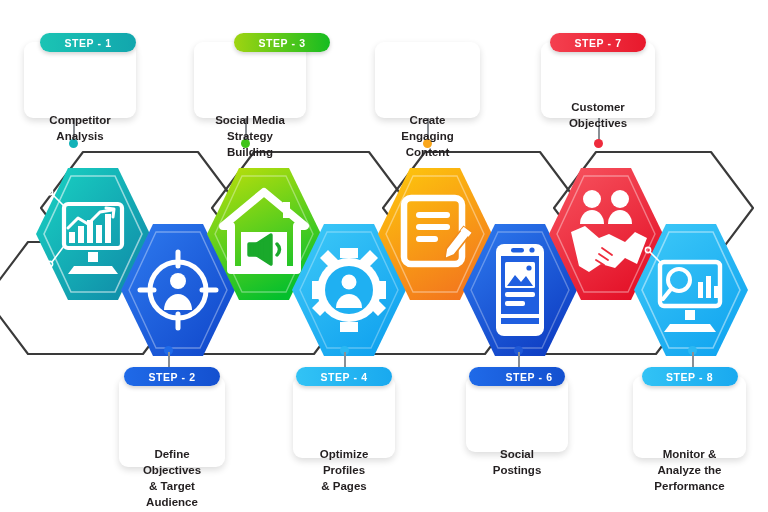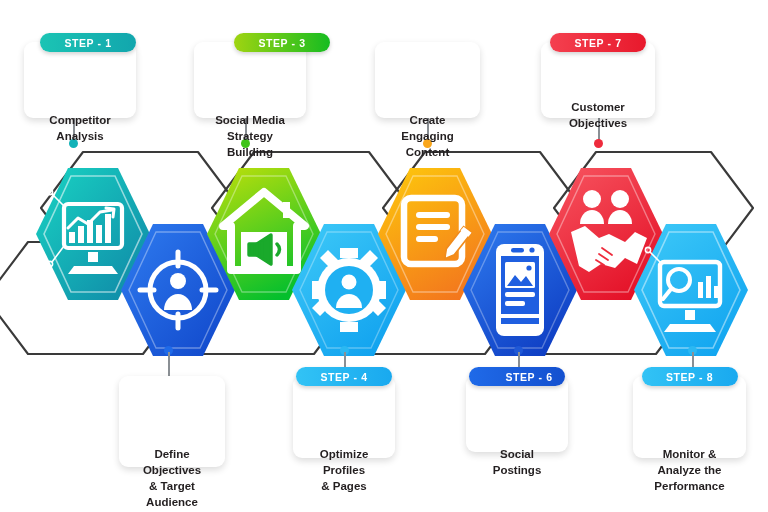--- a/index.html
+++ b/index.html
@@ -341,20 +341,21 @@
 Content</div>
   </div>
 
   <div class="card top" style="left:541px;top:42px;width:114px;height:76px;justify-content:center;">
     <div class="badge" style="background:linear-gradient(90deg,#f4404f,#e8192c);width:96px;min-width:96px;">STEP - 7</div>
     <div class="card-text">Customer
 Objectives</div>
   </div>
 
   <div class="card bottom" style="left:119px;top:376px;width:106px;height:91px;">
+    <div class="badge" style="background:linear-gradient(90deg,#1f6ae8,#1450cf);width:96px;min-width:96px;">STEP - 2</div>
     <div class="card-text">Define
 Objectives
 &amp; Target
 Audience</div>
   </div>
 
   <div class="card bottom" style="left:293px;top:376px;width:102px;height:82px;">
     <div class="badge" style="background:linear-gradient(90deg,#32c3f5,#19a9ef);width:96px;min-width:96px;">STEP - 4</div>
     <div class="card-text">Optimize
 Profiles

